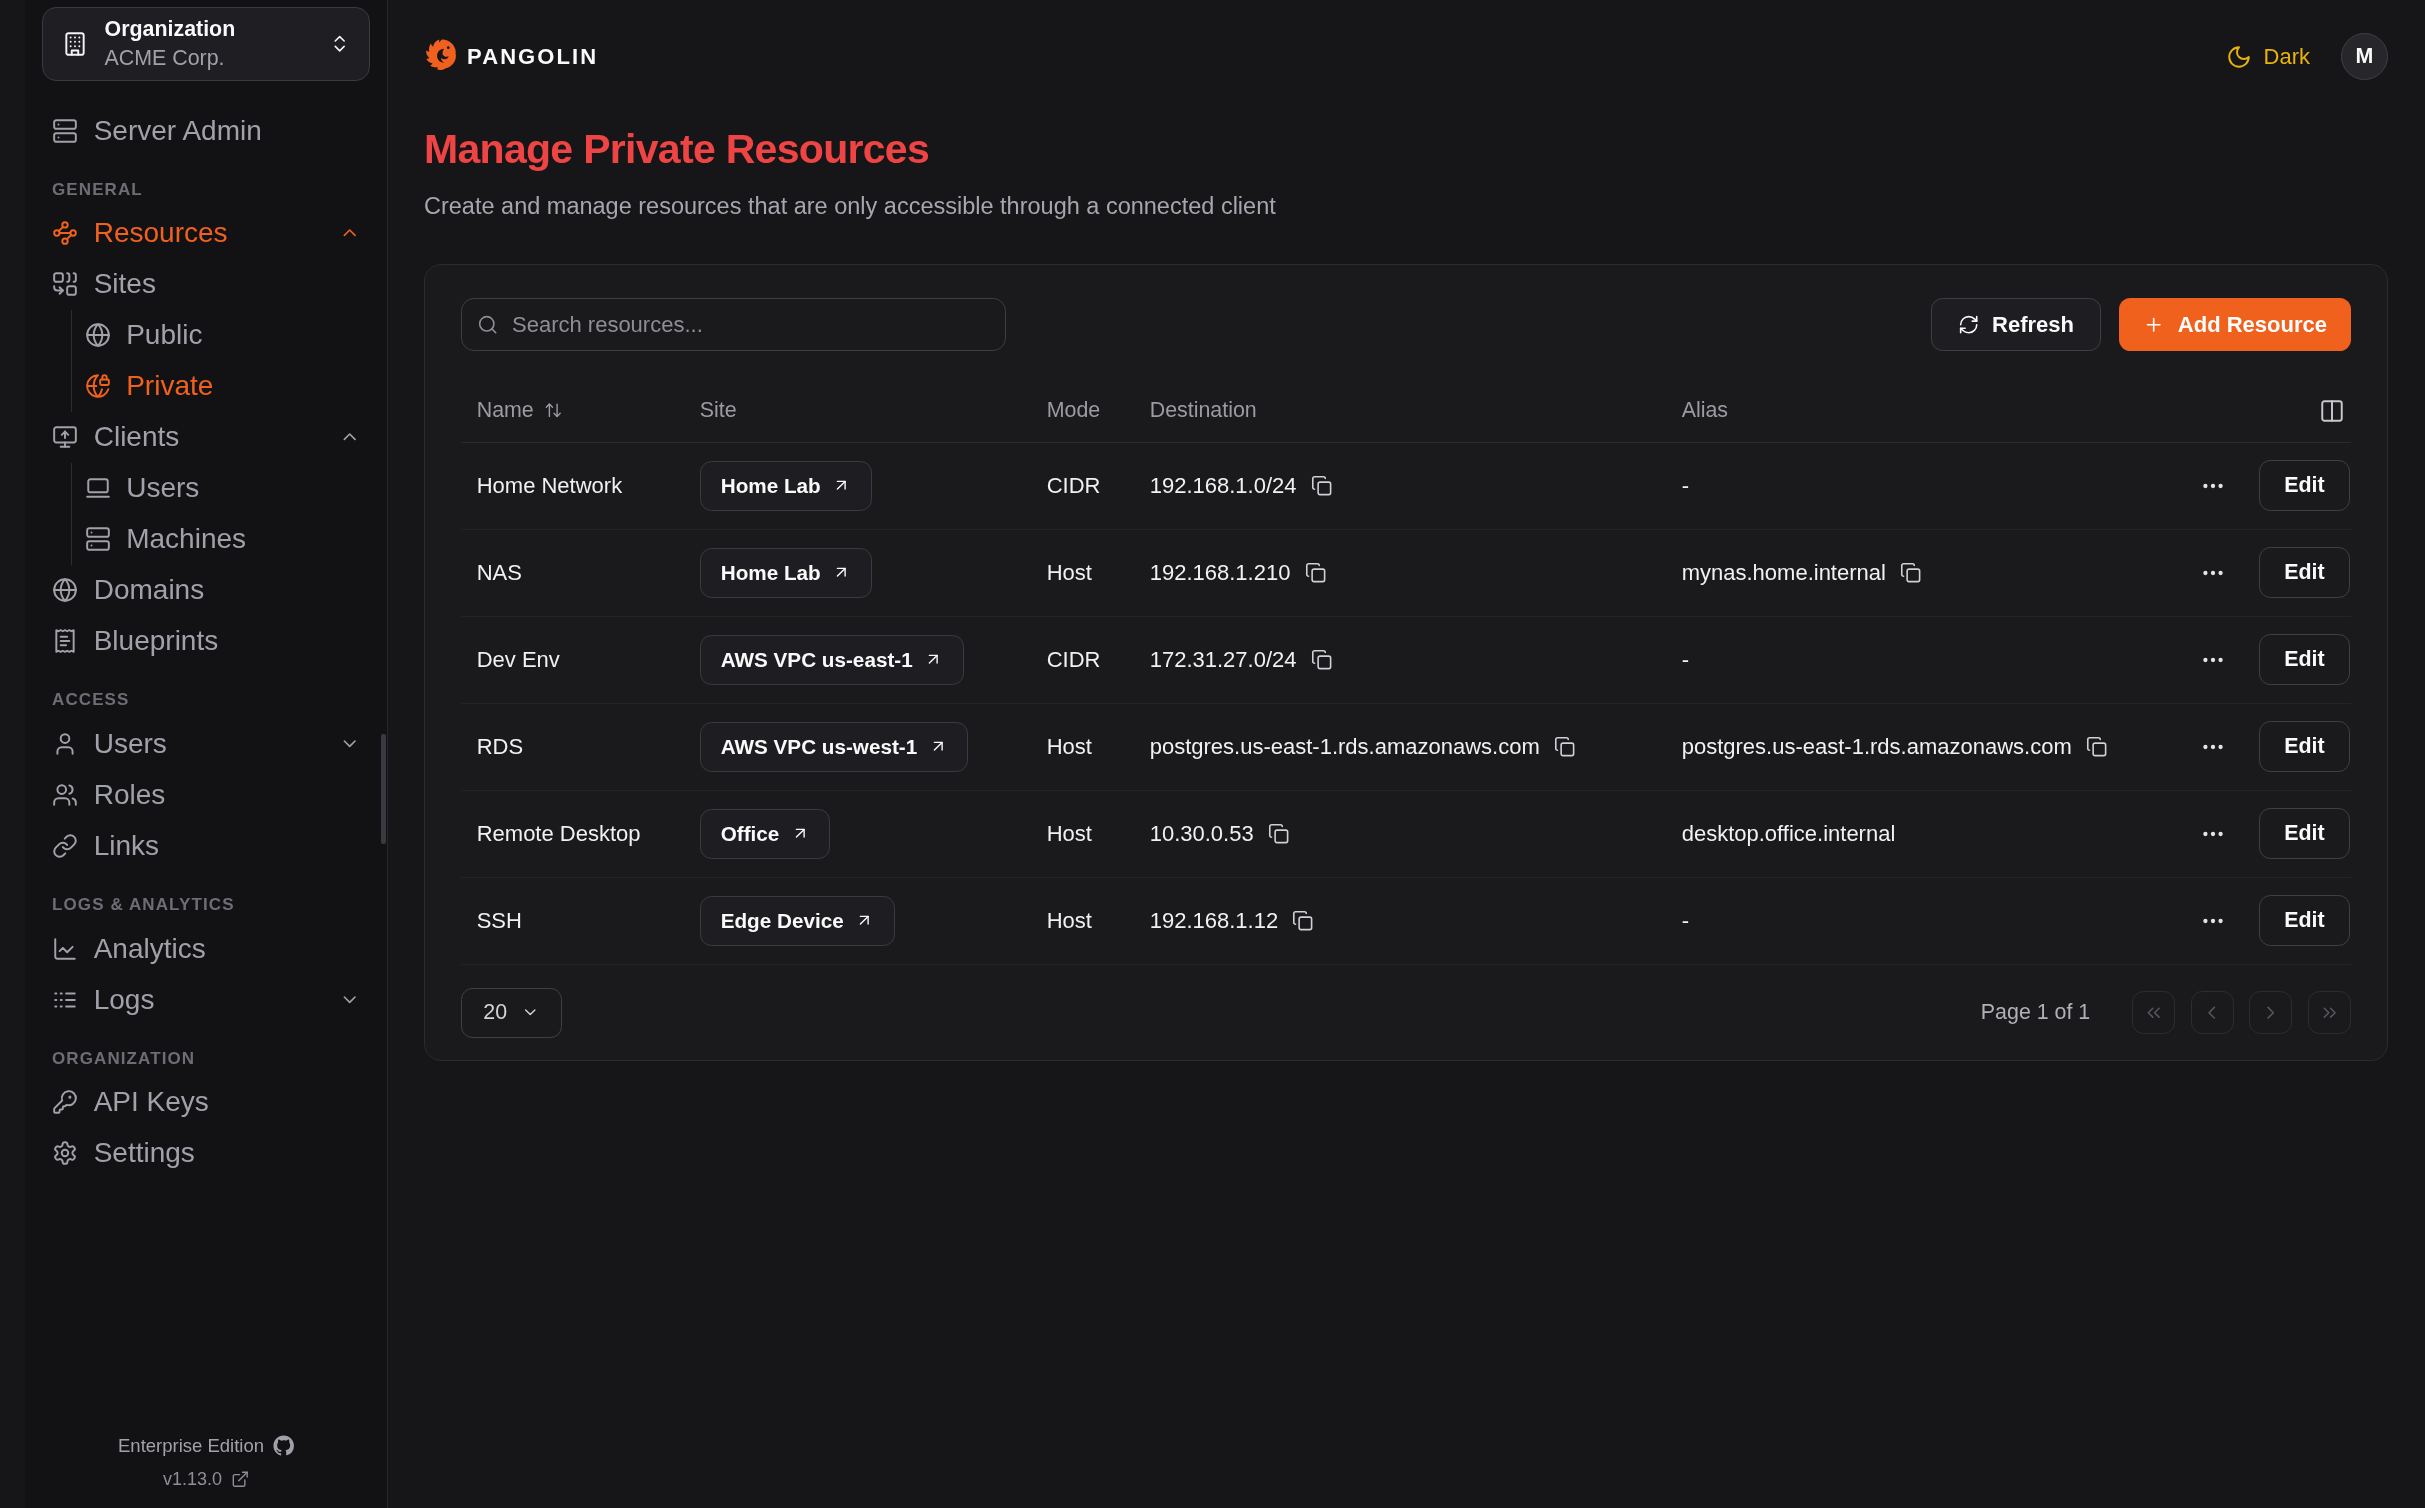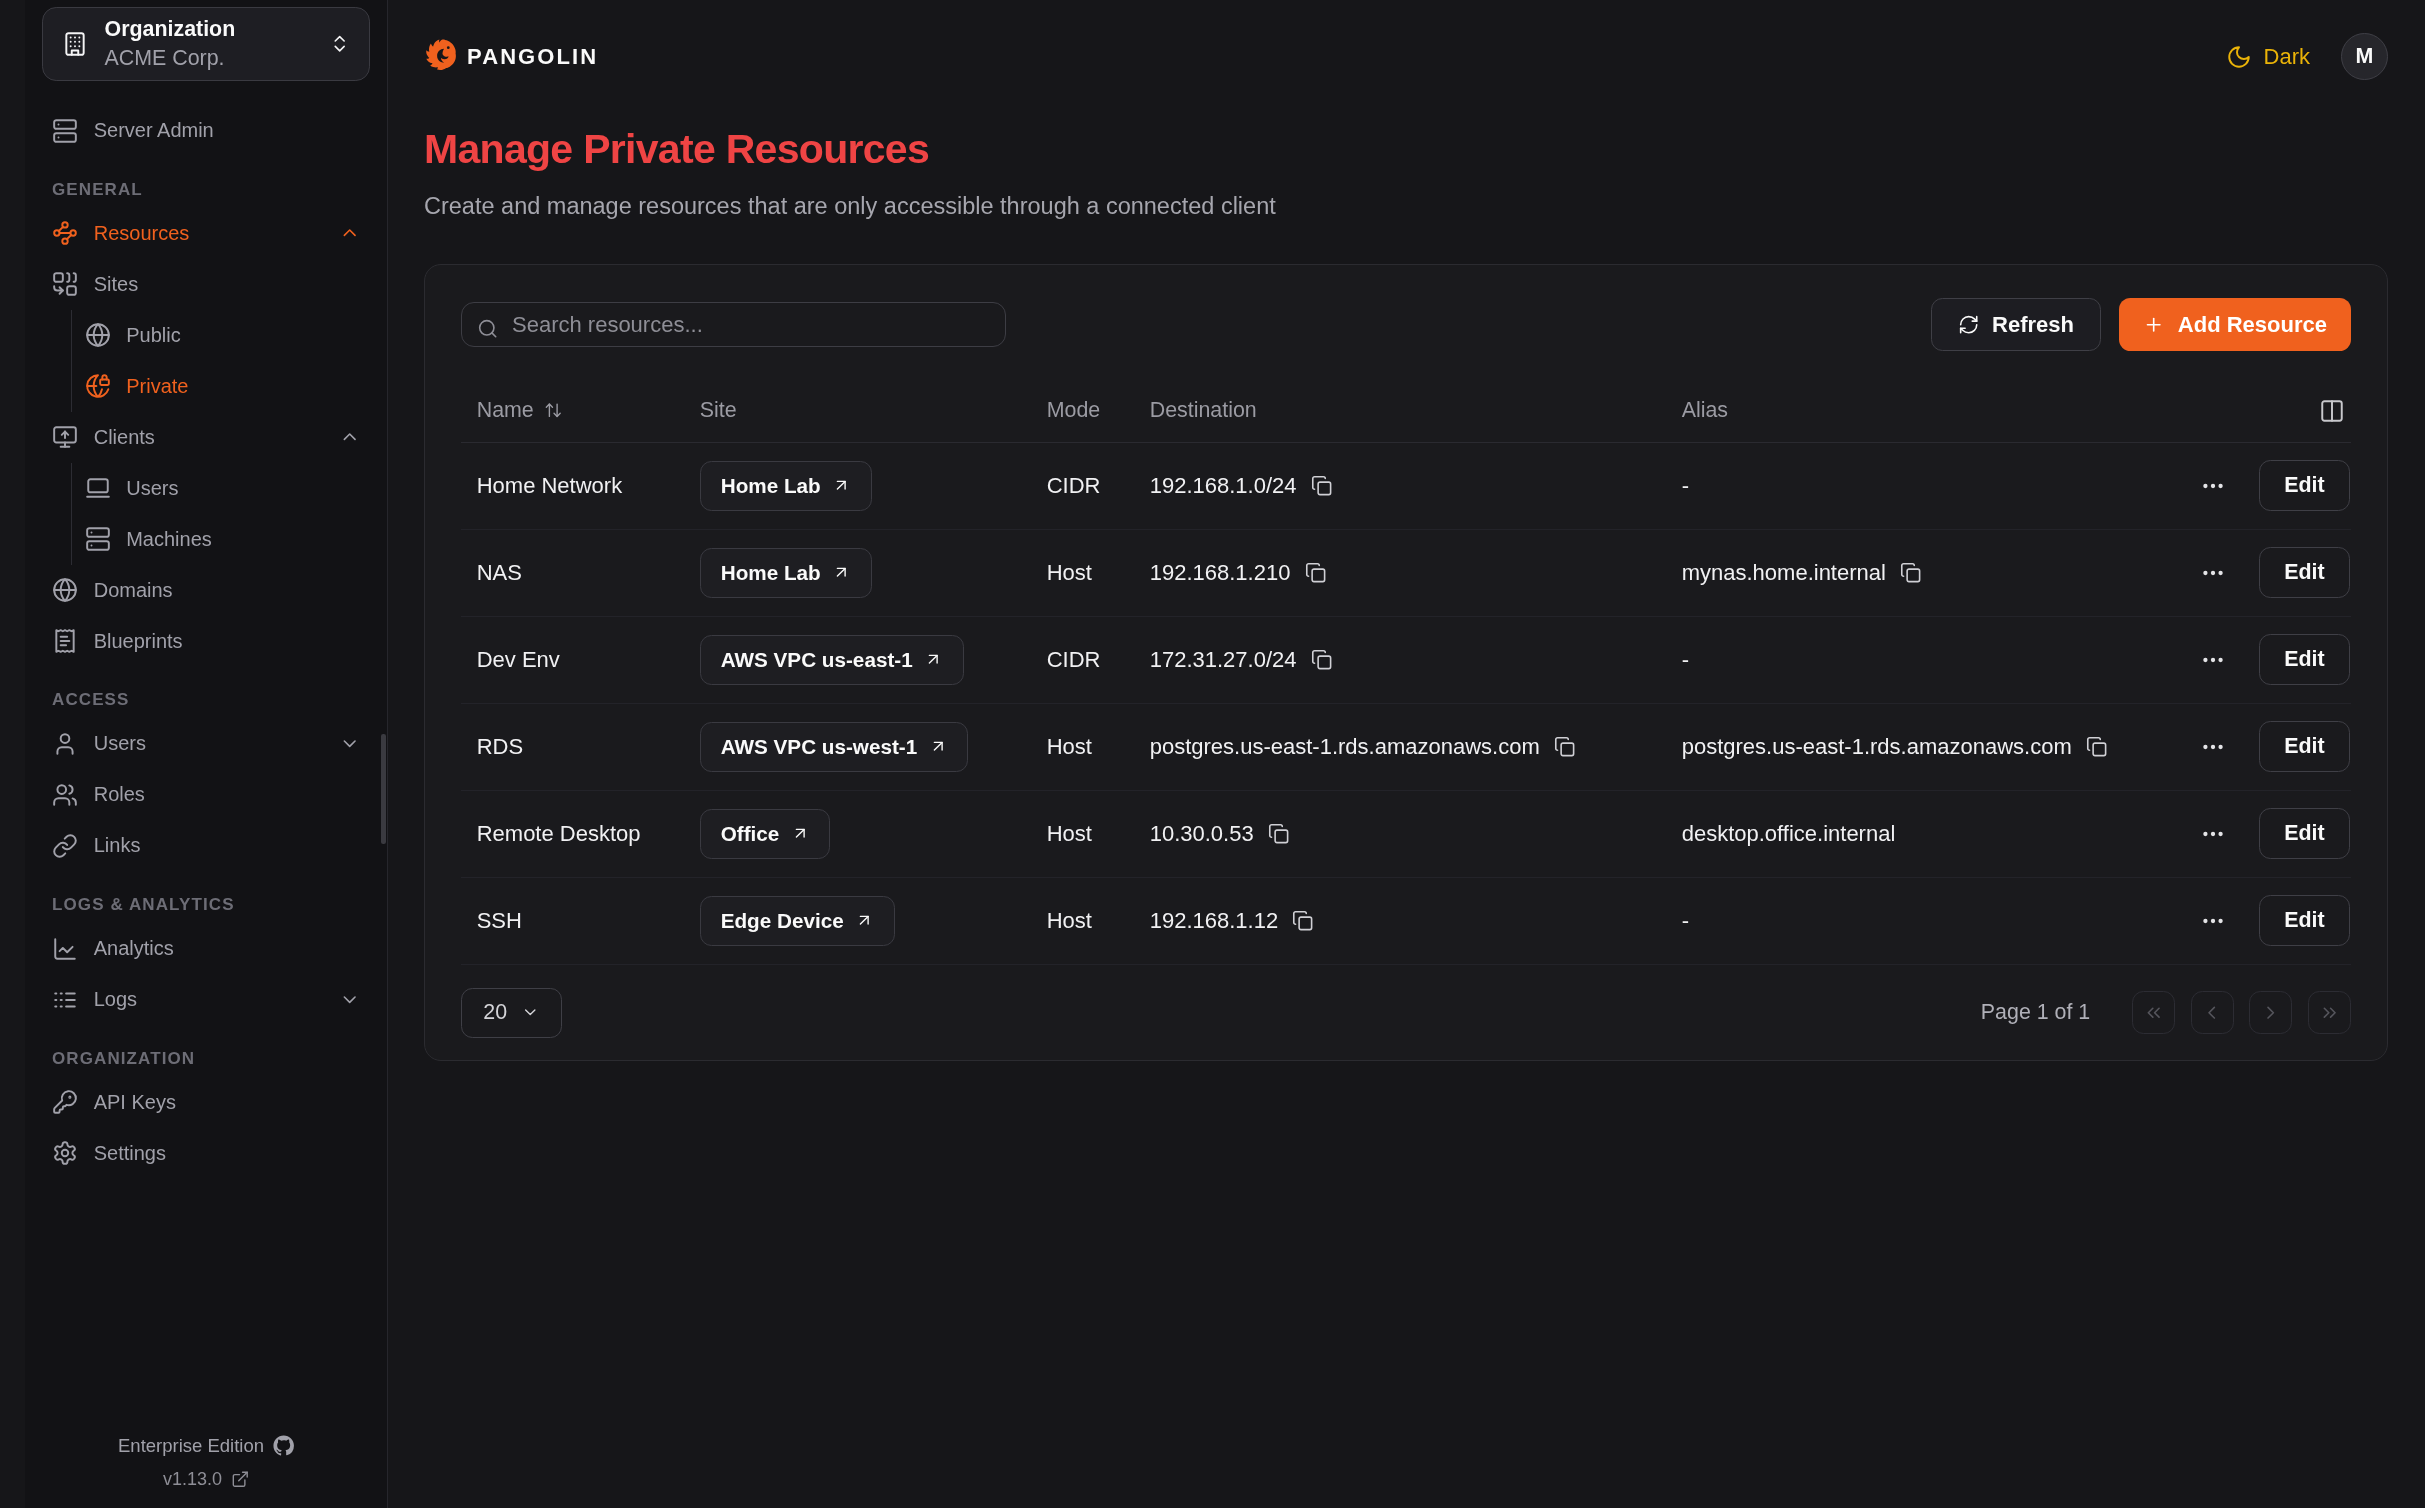--- a/index.html
+++ b/index.html
@@ -8,21 +8,21 @@
 
   
   .sidebar { width:363px; min-width:363px; background:#121215; border-right:0.7px solid #26262c; position:relative; padding:7px 17px 0;margin-left:25px; }
   .org-box { height:74px; border:0.7px solid #3a3a41; background:#1e1e23; border-radius:14.2px; display:flex; align-items:center; gap:17px; padding:0 18.5px; cursor:pointer; }
   .org-text { display:flex; flex-direction:column; gap:4.3px; }
   .org-label { font-size:21.4px; font-weight:bold; color:#fafafa; }
   .org-value { font-size:21.4px; color:#a1a1aa; }
   .org-chev { margin-left:auto; }
 
   .nav { margin-top:24px; display:flex; flex-direction:column; }
-  .nav-item { height:51px; display:flex; align-items:center; gap:15.7px; padding:0 10px; font-size:20px; color:#a1a1aa; border-radius:10px; cursor:pointer; }
+  .nav-item { height:51px; display:flex; align-items:center; gap:15.7px; padding:0 10px; font-size:28px; color:#a1a1aa; border-radius:10px; cursor:pointer; }
   .nav-item.active { color:#f0611e; }
   .sec-header { margin-top:15.7px; height:36px; display:flex; align-items:center; padding-left:10px; font-size:17px; font-weight:bold; letter-spacing:1.1px; color:#6d6d76; }
   .subgroup { margin-left:28.5px; border-left:1.4px solid #2c2c33; padding-left:13px; }
   .subgroup .nav-item { padding-left:0; gap:15.7px; }
   .chev { margin-left:auto; }
 
   .ic { width:26px; height:26px; fill:none; stroke:currentColor; stroke-width:1.8; stroke-linecap:round; stroke-linejoin:round; flex:none; }
   .ic.sm { width:21.4px; height:21.4px; }
   .ic.xs { width:18.5px; height:18.5px; }
   .ic.fill { fill:currentColor; stroke:none; }
@@ -42,21 +42,21 @@
   .theme-toggle { display:flex; align-items:center; gap:11.4px; font-size:22px; color:#eab308; cursor:pointer; }
   .avatar { width:47px; height:47px; margin-left:31px; border-radius:50%; background:#26262b; border:1.4px solid #3f3f46; display:flex; align-items:center; justify-content:center; font-size:21.4px; font-weight:bold; color:#fafafa; cursor:pointer; }
 
   .page-title { margin-top:46px; font-size:41px; font-weight:bold; letter-spacing:-0.7px; color:#ef4444; }
   .page-sub { margin-top:20px; font-size:23.5px; color:#a6a6ae; }
 
   .card { margin-top:44px; height:797px; border:0.7px solid #2b2b30; border-radius:17px; background:#1a1a1d; padding:33px 36px 0; }
 
   .toolbar { display:flex; align-items:center; }
   .search-wrap { position:relative; width:545px; }
-  .search-input { width:100%; height:45px; background:transparent; border:0.7px solid #3d3d44; border-radius:13px; color:#e4e4e7; font-size:22px; font-family:inherit; padding:0 17px 0 50px; outline:none; }
+  .search-input { width:100%; height:53px; background:transparent; border:0.7px solid #3d3d44; border-radius:13px; color:#e4e4e7; font-size:22px; font-family:inherit; padding:0 17px 0 50px; outline:none; }
   .search-input::placeholder { color:#8e8e96; }
   .search-ic { position:absolute; left:15.7px; top:15.7px; color:#8e8e96; }
   .toolbar-right { margin-left:auto; display:flex; align-items:center; gap:18.5px; }
   .btn { display:flex; align-items:center; justify-content:center; gap:13px; height:53px; border-radius:11.4px; font-size:22px; font-weight:600; font-family:inherit; cursor:pointer; }
   .btn-outline { border:0.7px solid #3f3f46; background:#1d1d22; color:#fafafa; padding:0 26px; }
   .btn-accent { border:none; background:#f0611e; color:#ffffff; padding:0 24px; }
 
   .tgrid { display:grid; grid-template-columns:223px 347px 103px 532px 449px 1fr; align-items:center; padding-left:15.7px; }
   .thead { height:63px; margin-top:28.5px; border-bottom:0.7px solid #2a2a30; color:#9b9ba3; font-size:21.4px; }
   .th { display:flex; align-items:center; gap:10px; }

